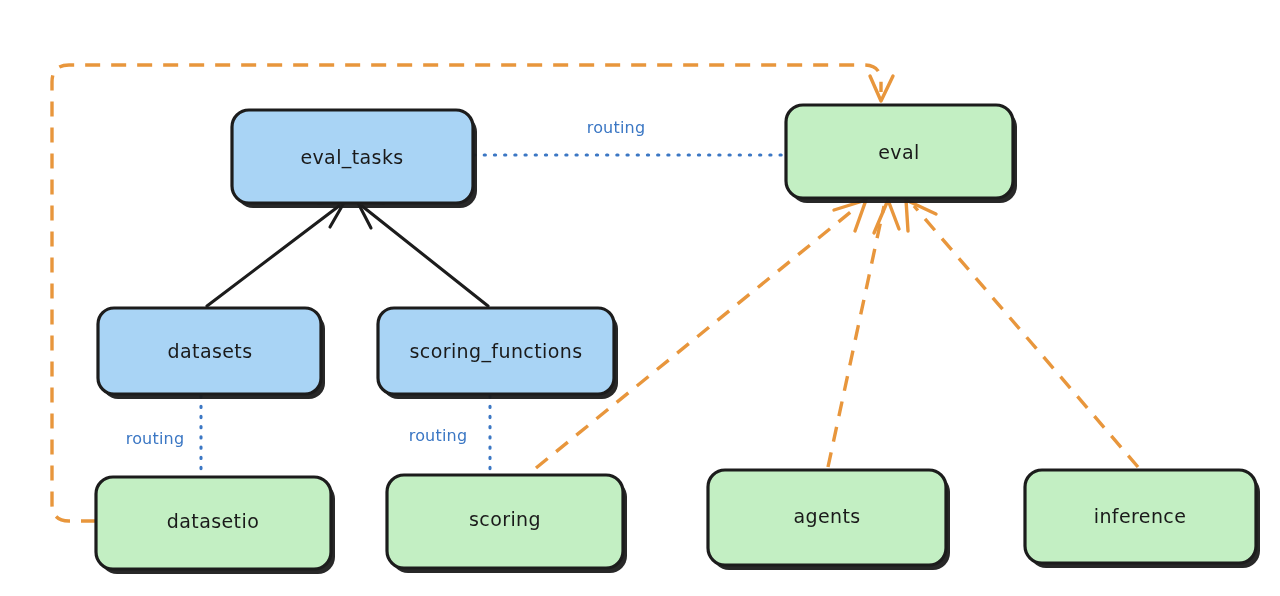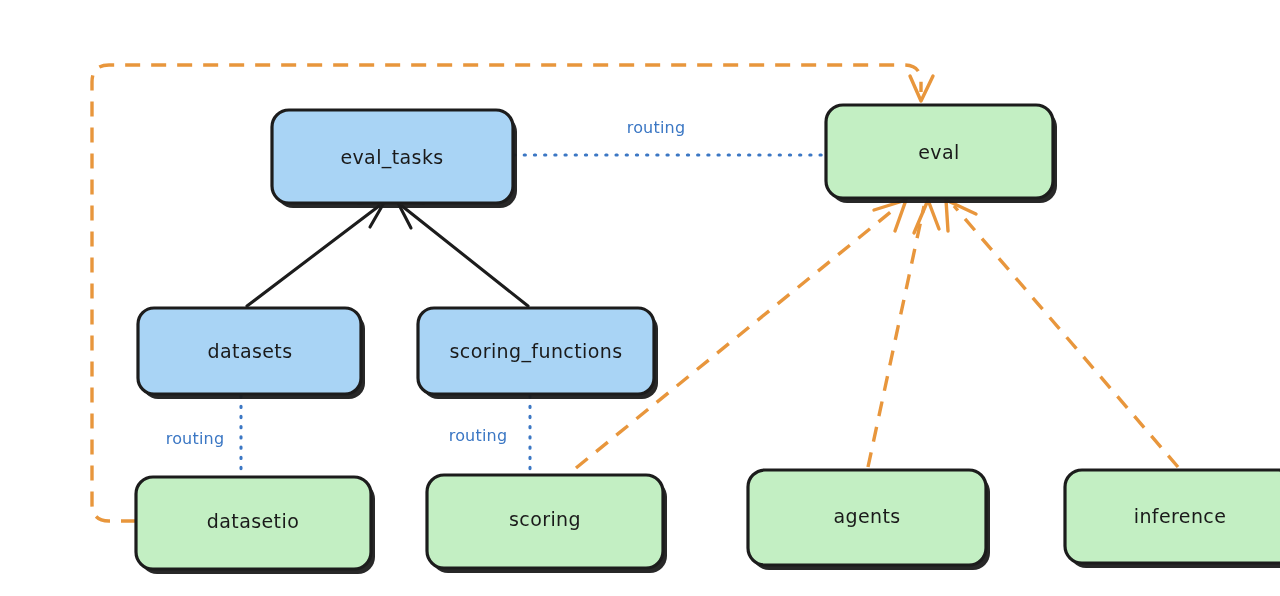--- a/index.html
+++ b/index.html
@@ -12,21 +12,20 @@
     width: 1280px;
     height: 596px;
     font-family: "DejaVu Sans", sans-serif;
     overflow: hidden;
   }
   #diagram-root {
     position: relative;
     width: 1032px;
     height: 596px;
     background: #ffffff;
-    margin-left: 40px;
   }
   svg#diagram-canvas {
     position: absolute;
     top: 0;
     left: 0;
     width: 1280px;
     height: 596px;
     display: block;
   }
   .node-shape {

